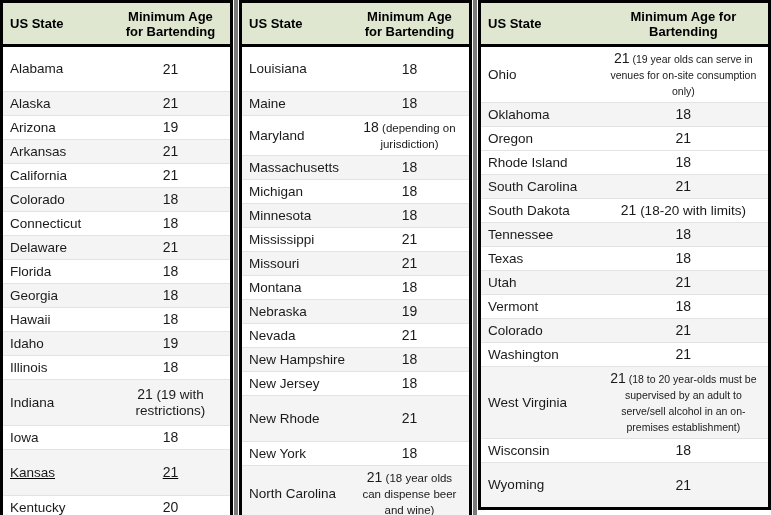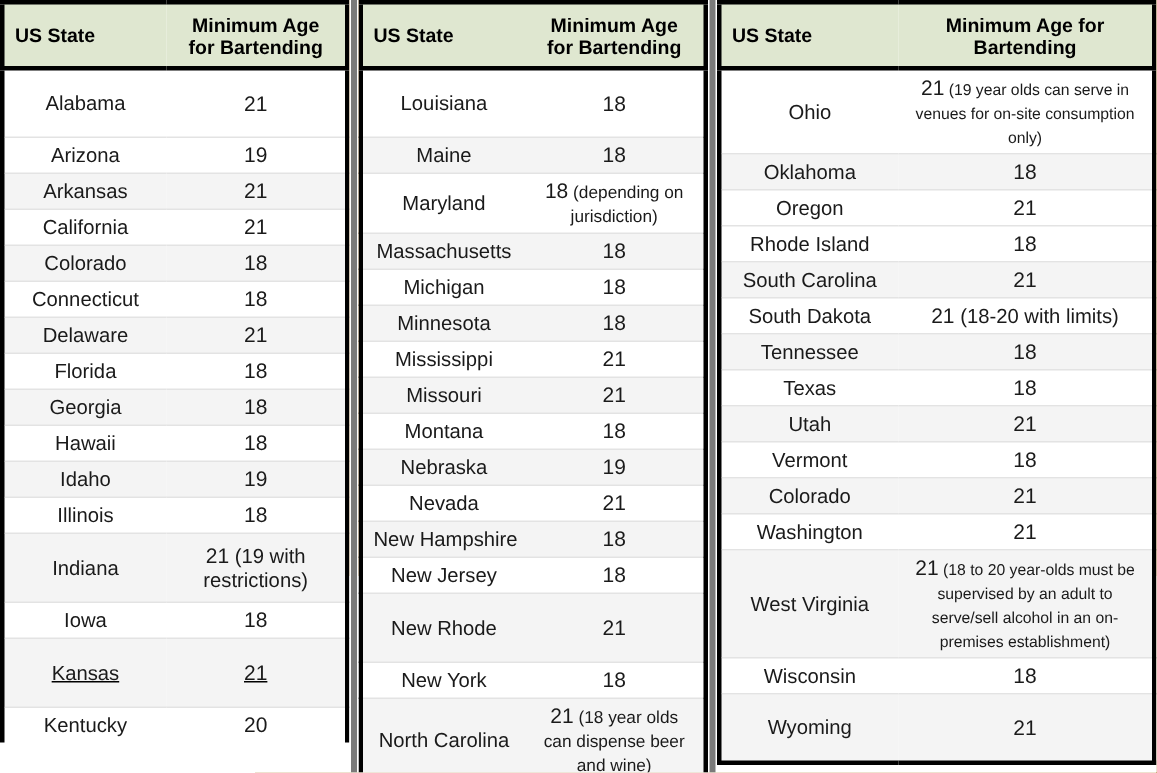--- a/index.html
+++ b/index.html
@@ -87,21 +87,21 @@
   
   table.age-table tbody td {
     font-size: 13.5px;
     color: #1a1a1a;
     border-bottom: 1px solid #e3e3e3;
     padding: 3px 7px;
     vertical-align: middle;
     line-height: 16px;
   }
   table.age-table tbody td.c-state {
-    text-align: center;
+    text-align: left;
     white-space: nowrap;
   }
   table.age-table tbody td.c-age {
     text-align: center;
   }
   table.age-table tbody tr.alt td {
     background: #f4f4f4;
   }
   table.age-table tbody tr.plain td {
     background: #ffffff;
@@ -151,20 +151,24 @@
         <tr>
           <th class="th-state">US State</th>
           <th class="th-age">Minimum Age for Bartending</th>
         </tr>
       </thead>
       <tbody>
           <tr class="plain" style="height: 46px;">
             <td class="c-state">Alabama</td>
             <td class="c-age"><span class="age-num">21</span></td>
           </tr>
+          <tr class="alt">
+            <td class="c-state">Alaska</td>
+            <td class="c-age"><span class="age-num">21</span></td>
+          </tr>
           <tr class="plain">
             <td class="c-state">Arizona</td>
             <td class="c-age"><span class="age-num">19</span></td>
           </tr>
           <tr class="alt">
             <td class="c-state">Arkansas</td>
             <td class="c-age"><span class="age-num">21</span></td>
           </tr>
           <tr class="plain">
             <td class="c-state">California</td>

